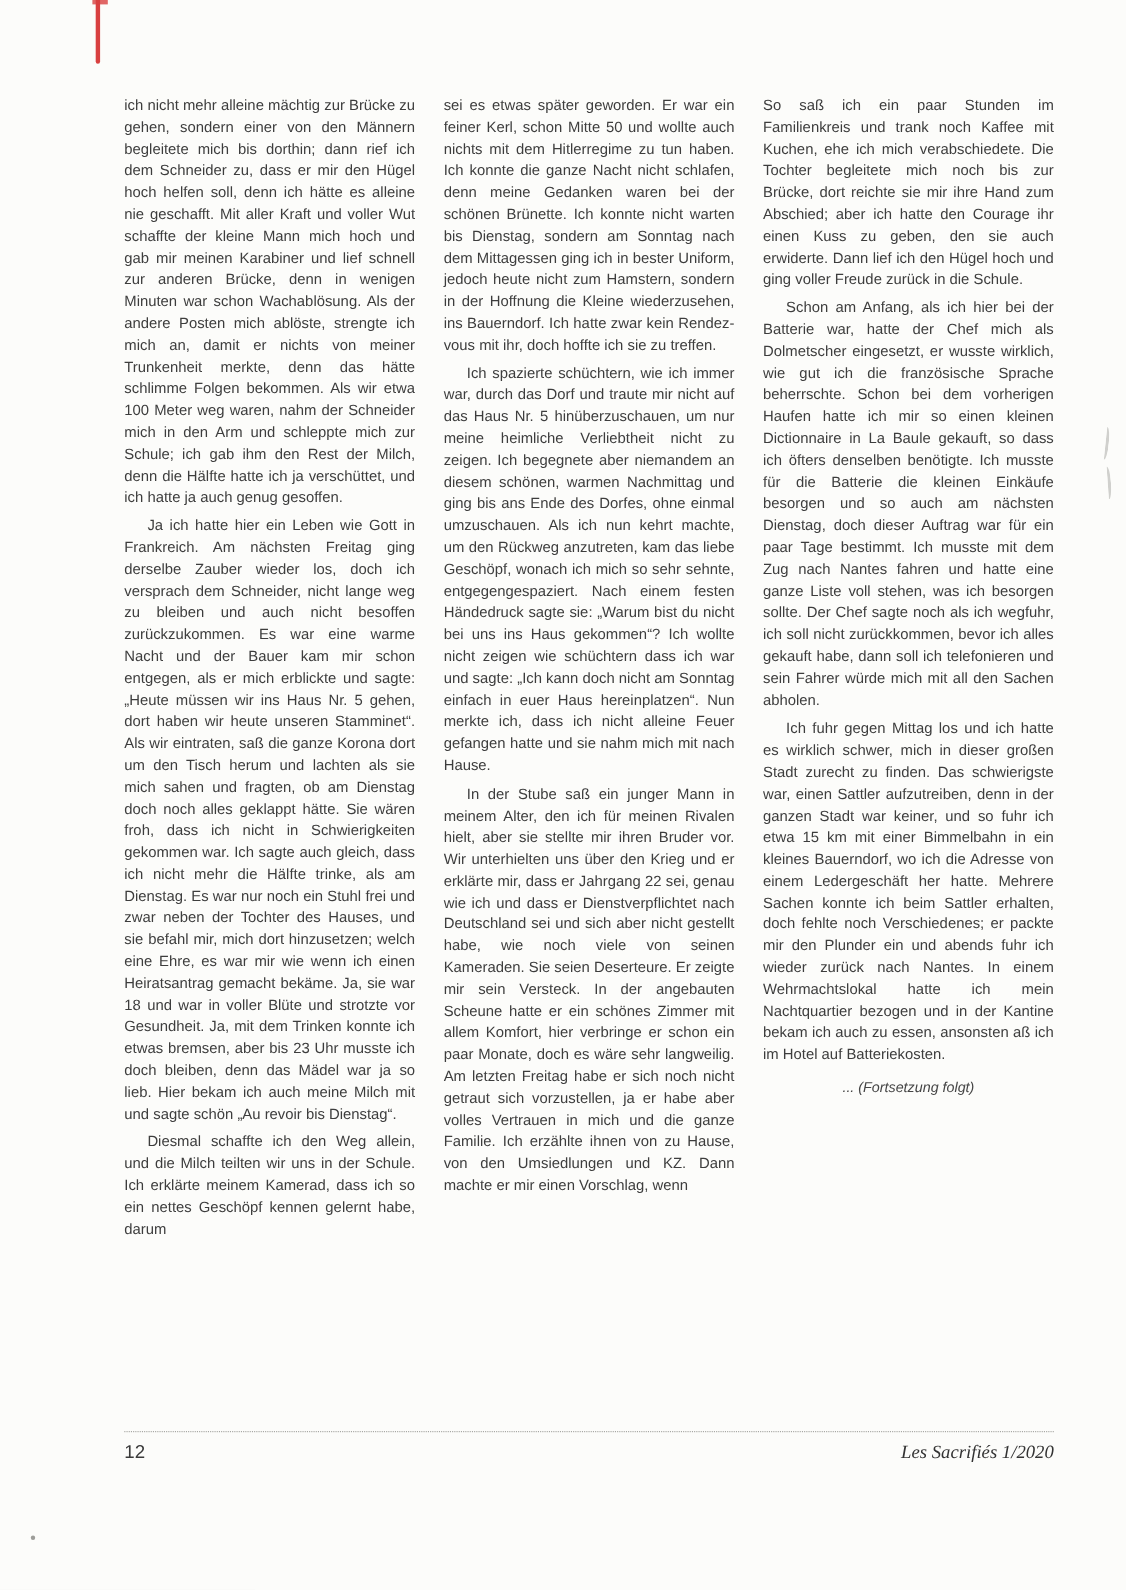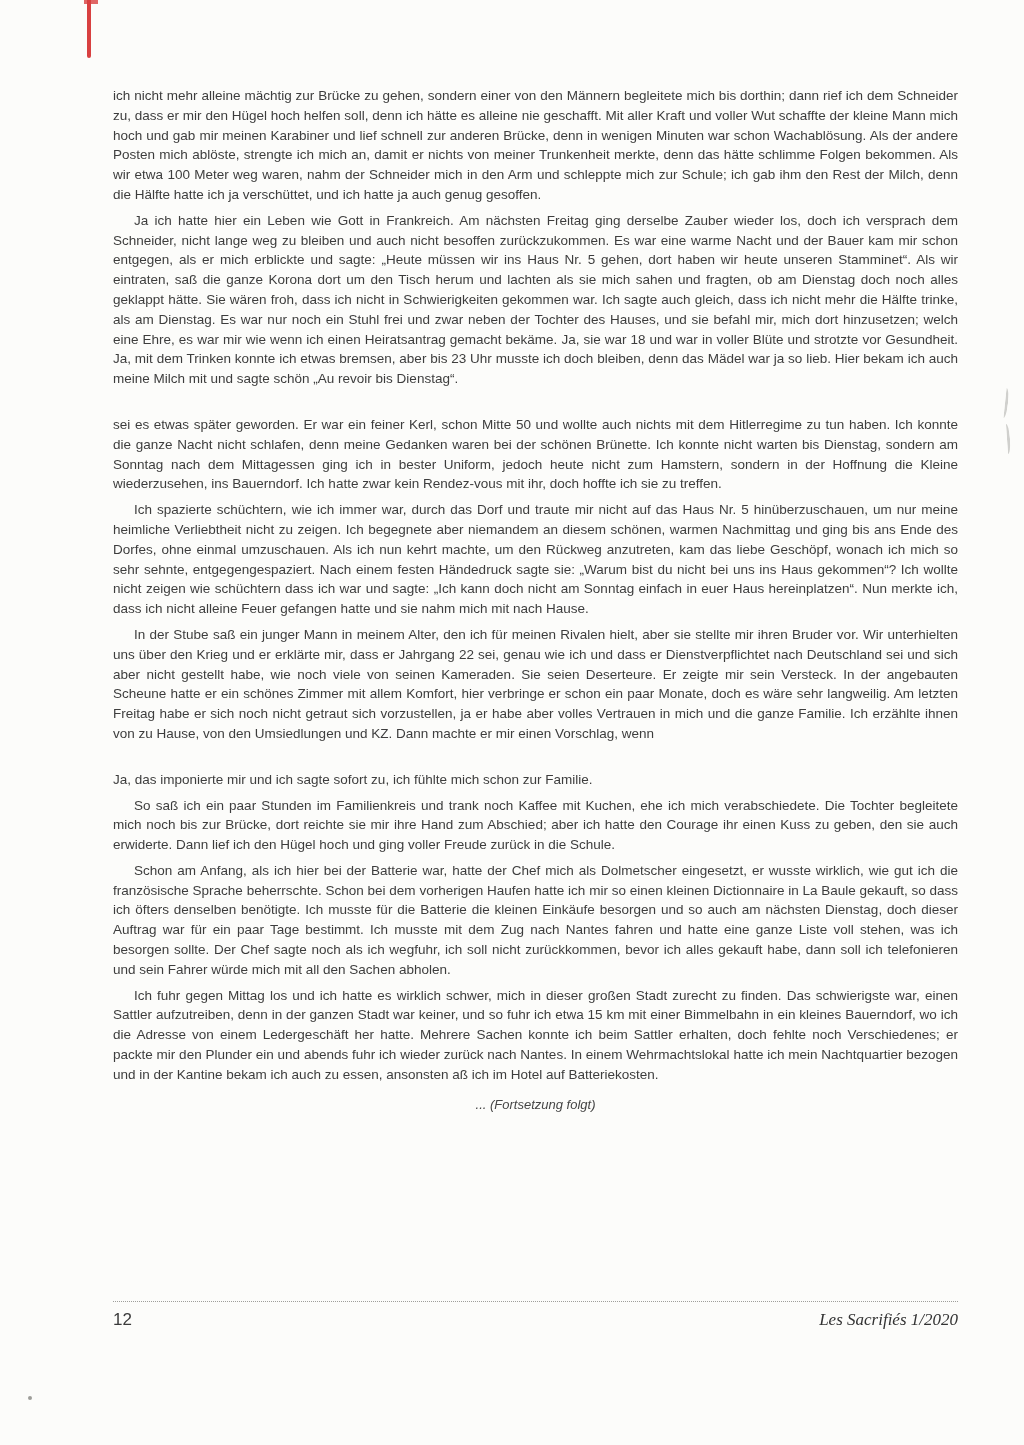--- a/index.html
+++ b/index.html
@@ -47,21 +47,20 @@
     border-radius: 50%;
     background: #9d9d99;
   }
   
   .content {
     position: absolute;
     left: 113px; top: 86px;
     width: 845px;
     display: flex;
     gap: 26px;
-    flex-direction: column;
   }
   .col {
     flex: 1 1 0;
     font-size: 13.5px;
     line-height: 19.8px;
     text-align: justify;
     color: #3d3d3d;
     hyphens: auto;
   }
   .col p { text-indent: 0; }
@@ -109,29 +108,29 @@
   <div class="red-mark"></div>
   <div class="red-mark-top"></div>
   <div class="edge-mark m1"></div>
   <div class="edge-mark m2"></div>
   <div class="speck"></div>
 
   <div class="content">
     <div class="col">
         <p>ich nicht mehr alleine mächtig zur Brücke zu gehen, sondern einer von den Männern begleitete mich bis dorthin; dann rief ich dem Schneider zu, dass er mir den Hügel hoch helfen soll, denn ich hätte es alleine nie geschafft. Mit aller Kraft und voller Wut schaffte der kleine Mann mich hoch und gab mir meinen Karabiner und lief schnell zur anderen Brücke, denn in wenigen Minuten war schon Wachablösung. Als der andere Posten mich ablöste, strengte ich mich an, damit er nichts von meiner Trunkenheit merkte, denn das hätte schlimme Folgen bekommen. Als wir etwa 100 Meter weg waren, nahm der Schneider mich in den Arm und schleppte mich zur Schule; ich gab ihm den Rest der Milch, denn die Hälfte hatte ich ja verschüttet, und ich hatte ja auch genug gesoffen.</p>
         <p>Ja ich hatte hier ein Leben wie Gott in Frankreich. Am nächsten Freitag ging derselbe Zauber wieder los, doch ich versprach dem Schneider, nicht lange weg zu bleiben und auch nicht besoffen zurückzukommen. Es war eine warme Nacht und der Bauer kam mir schon entgegen, als er mich erblickte und sagte: „Heute müssen wir ins Haus Nr. 5 gehen, dort haben wir heute unseren Stamminet“. Als wir eintraten, saß die ganze Korona dort um den Tisch herum und lachten als sie mich sahen und fragten, ob am Dienstag doch noch alles geklappt hätte. Sie wären froh, dass ich nicht in Schwierigkeiten gekommen war. Ich sagte auch gleich, dass ich nicht mehr die Hälfte trinke, als am Dienstag. Es war nur noch ein Stuhl frei und zwar neben der Tochter des Hauses, und sie befahl mir, mich dort hinzusetzen; welch eine Ehre, es war mir wie wenn ich einen Heiratsantrag gemacht bekäme. Ja, sie war 18 und war in voller Blüte und strotzte vor Gesundheit. Ja, mit dem Trinken konnte ich etwas bremsen, aber bis 23 Uhr musste ich doch bleiben, denn das Mädel war ja so lieb. Hier bekam ich auch meine Milch mit und sagte schön „Au revoir bis Dienstag“.</p>
+        <p>Diesmal schaffte ich den Weg allein, und die Milch teilten wir uns in der Schule. Ich erklärte meinem Kamerad, dass ich so ein nettes Geschöpf kennen gelernt habe, darum</p>
       </div>
     <div class="col">
         <p>sei es etwas später geworden. Er war ein feiner Kerl, schon Mitte 50 und wollte auch nichts mit dem Hitlerregime zu tun haben. Ich konnte die ganze Nacht nicht schlafen, denn meine Gedanken waren bei der schönen Brünette. Ich konnte nicht warten bis Dienstag, sondern am Sonntag nach dem Mittagessen ging ich in bester Uniform, jedoch heute nicht zum Hamstern, sondern in der Hoffnung die Kleine wiederzusehen, ins Bauerndorf. Ich hatte zwar kein Rendez-vous mit ihr, doch hoffte ich sie zu treffen.</p>
         <p>Ich spazierte schüchtern, wie ich immer war, durch das Dorf und traute mir nicht auf das Haus Nr. 5 hinüberzuschauen, um nur meine heimliche Verliebtheit nicht zu zeigen. Ich begegnete aber niemandem an diesem schönen, warmen Nachmittag und ging bis ans Ende des Dorfes, ohne einmal umzuschauen. Als ich nun kehrt machte, um den Rückweg anzutreten, kam das liebe Geschöpf, wonach ich mich so sehr sehnte, entgegengespaziert. Nach einem festen Händedruck sagte sie: „Warum bist du nicht bei uns ins Haus gekommen“? Ich wollte nicht zeigen wie schüchtern dass ich war und sagte: „Ich kann doch nicht am Sonntag einfach in euer Haus hereinplatzen“. Nun merkte ich, dass ich nicht alleine Feuer gefangen hatte und sie nahm mich mit nach Hause.</p>
         <p>In der Stube saß ein junger Mann in meinem Alter, den ich für meinen Rivalen hielt, aber sie stellte mir ihren Bruder vor. Wir unterhielten uns über den Krieg und er erklärte mir, dass er Jahrgang 22 sei, genau wie ich und dass er Dienstverpflichtet nach Deutschland sei und sich aber nicht gestellt habe, wie noch viele von seinen Kameraden. Sie seien Deserteure. Er zeigte mir sein Versteck. In der angebauten Scheune hatte er ein schönes Zimmer mit allem Komfort, hier verbringe er schon ein paar Monate, doch es wäre sehr langweilig. Am letzten Freitag habe er sich noch nicht getraut sich vorzustellen, ja er habe aber volles Vertrauen in mich und die ganze Familie. Ich erzählte ihnen von zu Hause, von den Umsiedlungen und KZ. Dann machte er mir einen Vorschlag, wenn</p>
       </div>
     <div class="col">
       <div>
-          <p>Ja, das imponierte mir und ich sagte sofort zu, ich fühlte mich schon zur Familie.</p>
           <p>So saß ich ein paar Stunden im Familienkreis und trank noch Kaffee mit Kuchen, ehe ich mich verabschiedete. Die Tochter begleitete mich noch bis zur Brücke, dort reichte sie mir ihre Hand zum Abschied; aber ich hatte den Courage ihr einen Kuss zu geben, den sie auch erwiderte. Dann lief ich den Hügel hoch und ging voller Freude zurück in die Schule.</p>
           <p>Schon am Anfang, als ich hier bei der Batterie war, hatte der Chef mich als Dolmetscher eingesetzt, er wusste wirklich, wie gut ich die französische Sprache beherrschte. Schon bei dem vorherigen Haufen hatte ich mir so einen kleinen Dictionnaire in La Baule gekauft, so dass ich öfters denselben benötigte. Ich musste für die Batterie die kleinen Einkäufe besorgen und so auch am nächsten Dienstag, doch dieser Auftrag war für ein paar Tage bestimmt. Ich musste mit dem Zug nach Nantes fahren und hatte eine ganze Liste voll stehen, was ich besorgen sollte. Der Chef sagte noch als ich wegfuhr, ich soll nicht zurückkommen, bevor ich alles gekauft habe, dann soll ich telefonieren und sein Fahrer würde mich mit all den Sachen abholen.</p>
           <p>Ich fuhr gegen Mittag los und ich hatte es wirklich schwer, mich in dieser großen Stadt zurecht zu finden. Das schwierigste war, einen Sattler aufzutreiben, denn in der ganzen Stadt war keiner, und so fuhr ich etwa 15 km mit einer Bimmelbahn in ein kleines Bauerndorf, wo ich die Adresse von einem Ledergeschäft her hatte. Mehrere Sachen konnte ich beim Sattler erhalten, doch fehlte noch Verschiedenes; er packte mir den Plunder ein und abends fuhr ich wieder zurück nach Nantes. In einem Wehrmachtslokal hatte ich mein Nachtquartier bezogen und in der Kantine bekam ich auch zu essen, ansonsten aß ich im Hotel auf Batteriekosten.</p>
         </div>
       <div class="continuation-note">... (Fortsetzung folgt)</div>
     </div>
   </div>
 
   <div class="footer-rule"></div>
   <div class="footer">

